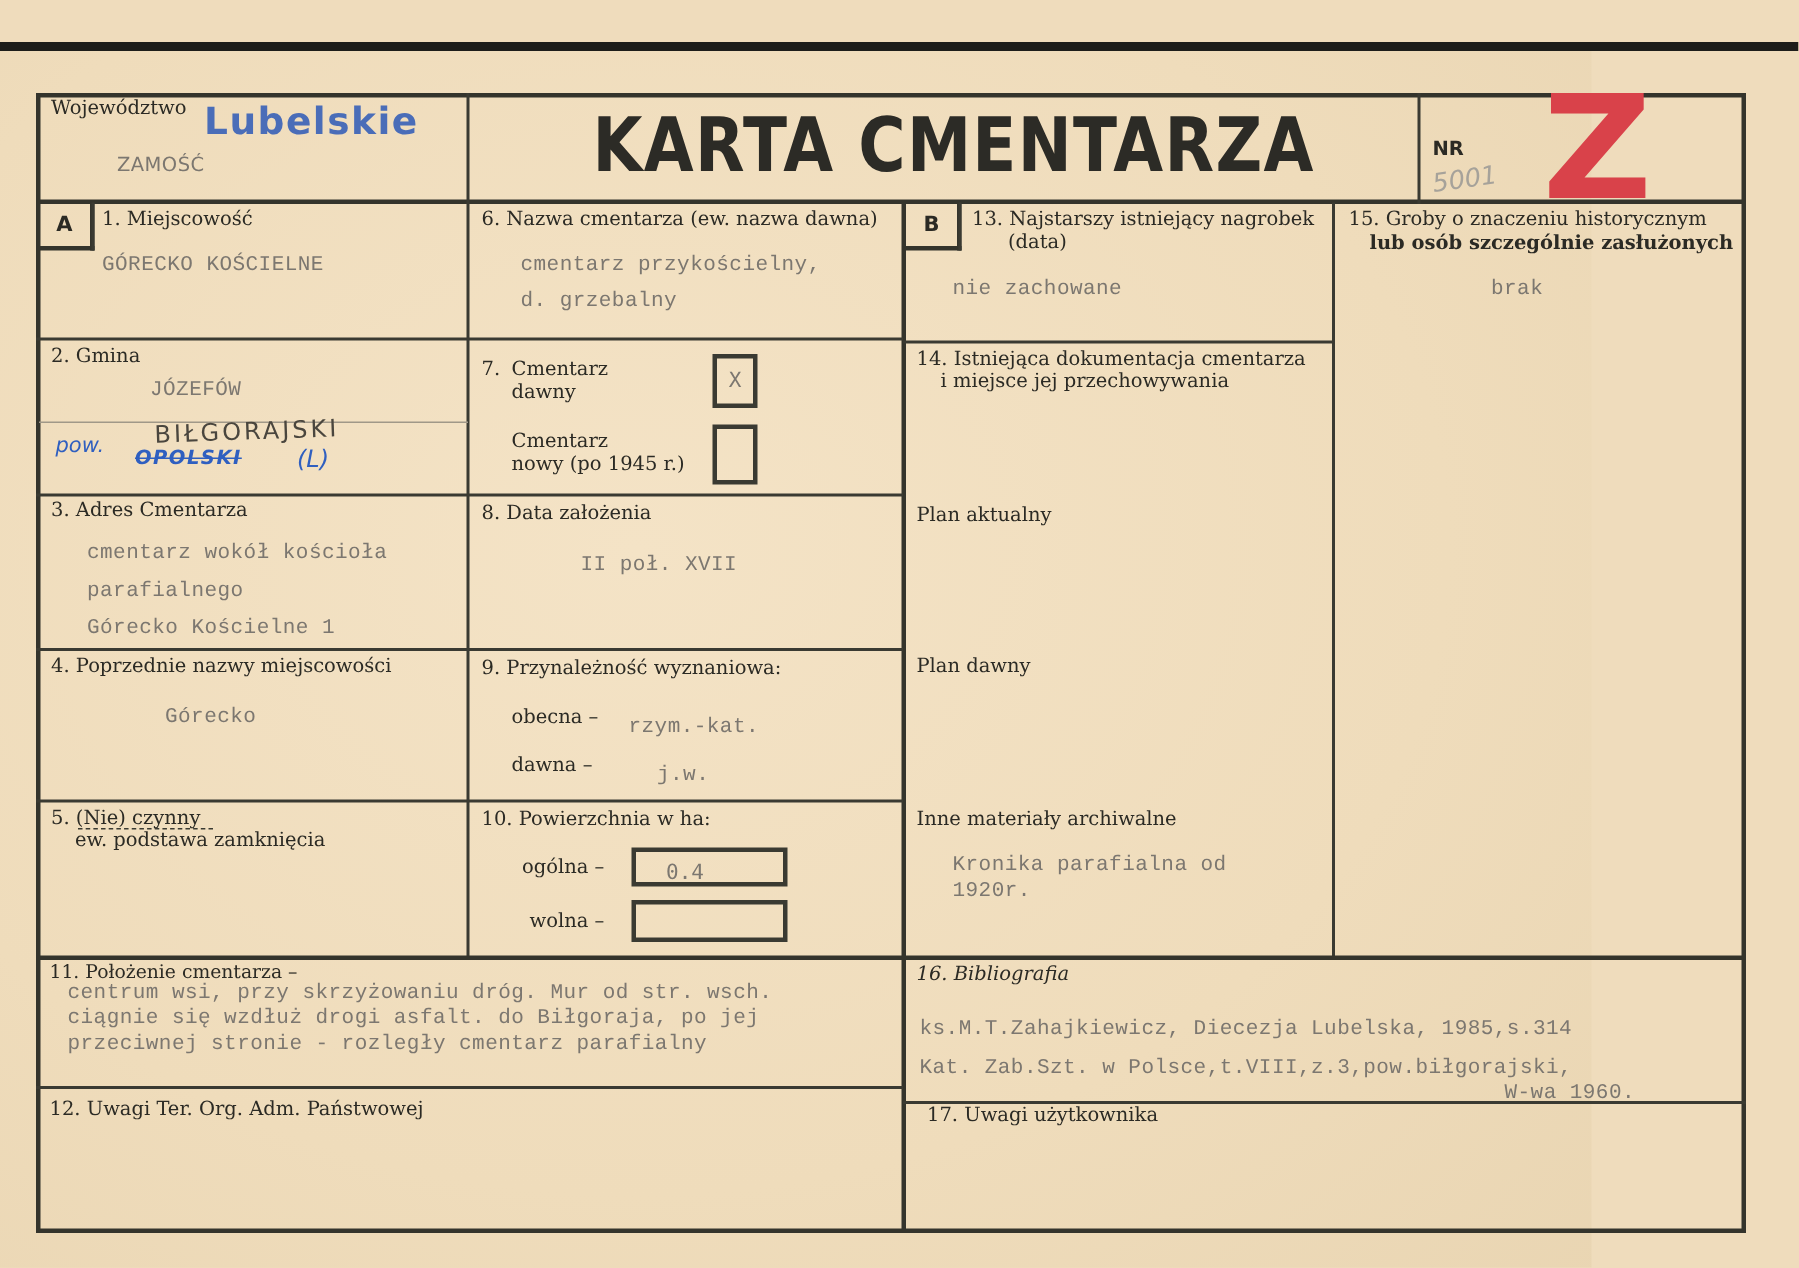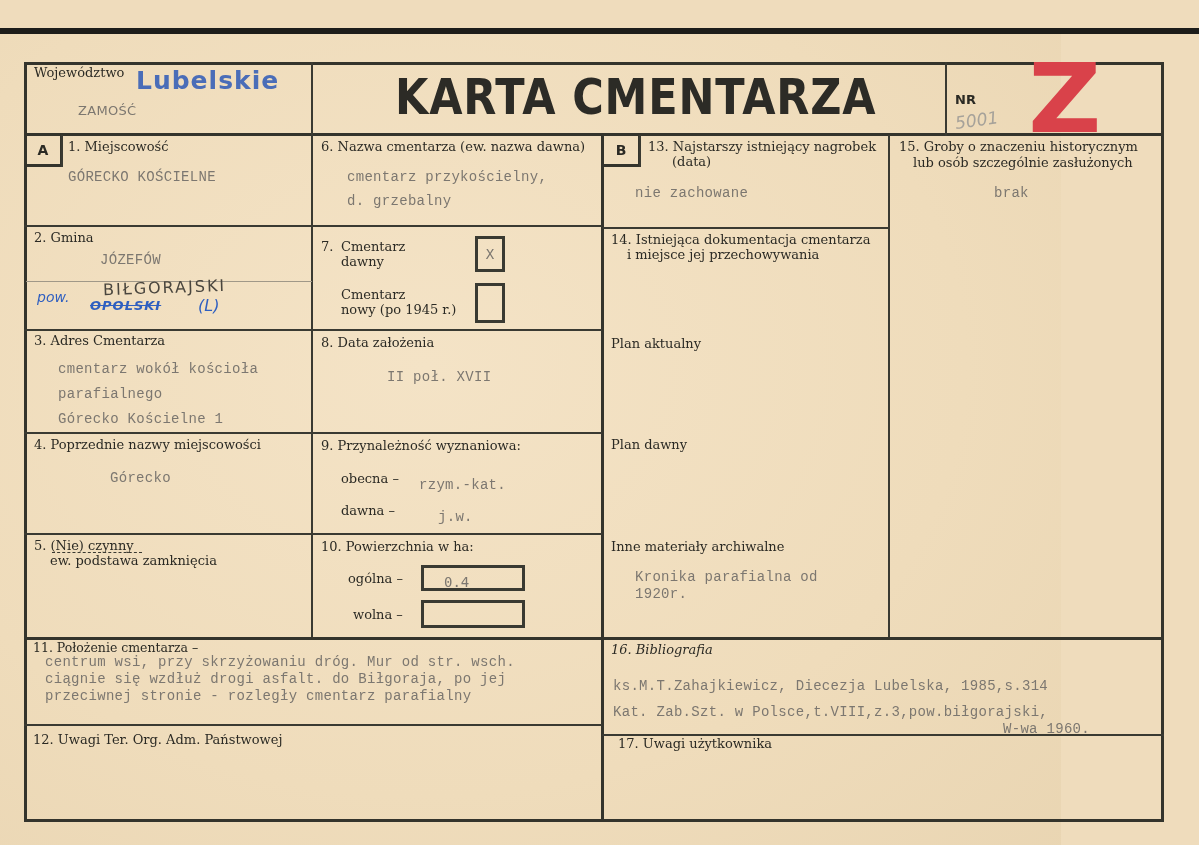--- a/index.html
+++ b/index.html
@@ -190,21 +190,21 @@
   <div class="label" style="left:611px; top:204px;">14. Istniejąca dokumentacja cmentarza</div>
   <div class="label" style="left:627px; top:219px;">i miejsce jej przechowywania</div>
 
   <div class="label" style="left:611px; top:308px;">Plan aktualny</div>
   <div class="label" style="left:611px; top:409px;">Plan dawny</div>
   <div class="label" style="left:611px; top:511px;text-align:center;">Inne materiały archiwalne</div>
   <div class="typed" style="left:635px; top:541px;">Kronika parafialna od</div>
   <div class="typed" style="left:635px; top:558px;">1920r.</div>
 
   <div class="label" style="left:899px; top:111px;">15. Groby o znaczeniu historycznym</div>
-  <div class="label" style="left:913px; top:127px;">lub osób szczególnie zasłużonych</div>
+  <div class="label" style="left:913px; top:127px;font-weight:bold;">lub osób szczególnie zasłużonych</div>
   <div class="typed" style="left:994px; top:157px;">brak</div>
 
   <div class="label" style="left:33px; top:612px; font-size:12.5px;">11. Położenie cmentarza –</div>
   <div class="typed" style="left:45px; top:626px;">centrum wsi, przy skrzyżowaniu dróg. Mur od str. wsch.</div>
   <div class="typed" style="left:45px; top:643px;">ciągnie się wzdłuż drogi asfalt. do Biłgoraja, po jej</div>
   <div class="typed" style="left:45px; top:660px;">przeciwnej stronie - rozległy cmentarz parafialny</div>
 
   <div class="label" style="left:33px; top:704px;">12. Uwagi Ter. Org. Adm. Państwowej</div>
 
   <div class="label" style="left:611px; top:614px;font-style:italic;">16. Bibliografia</div>

